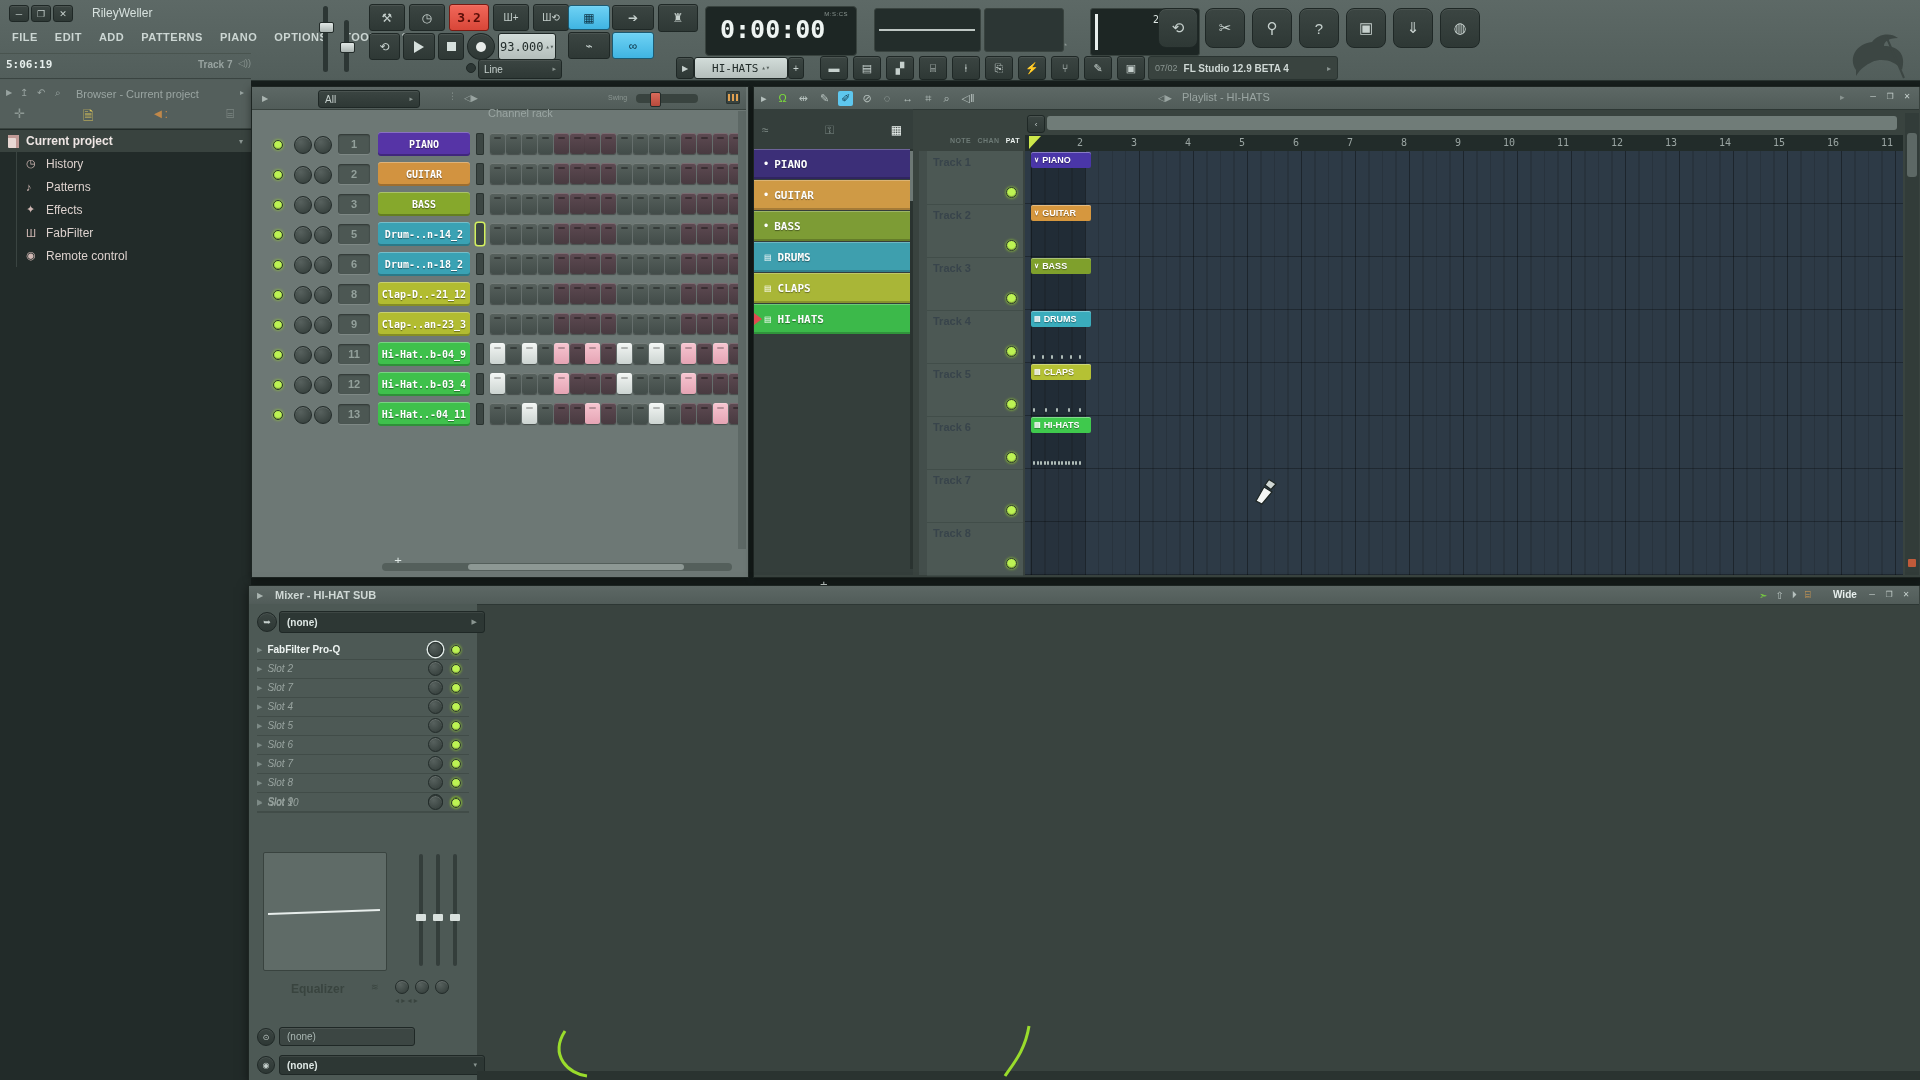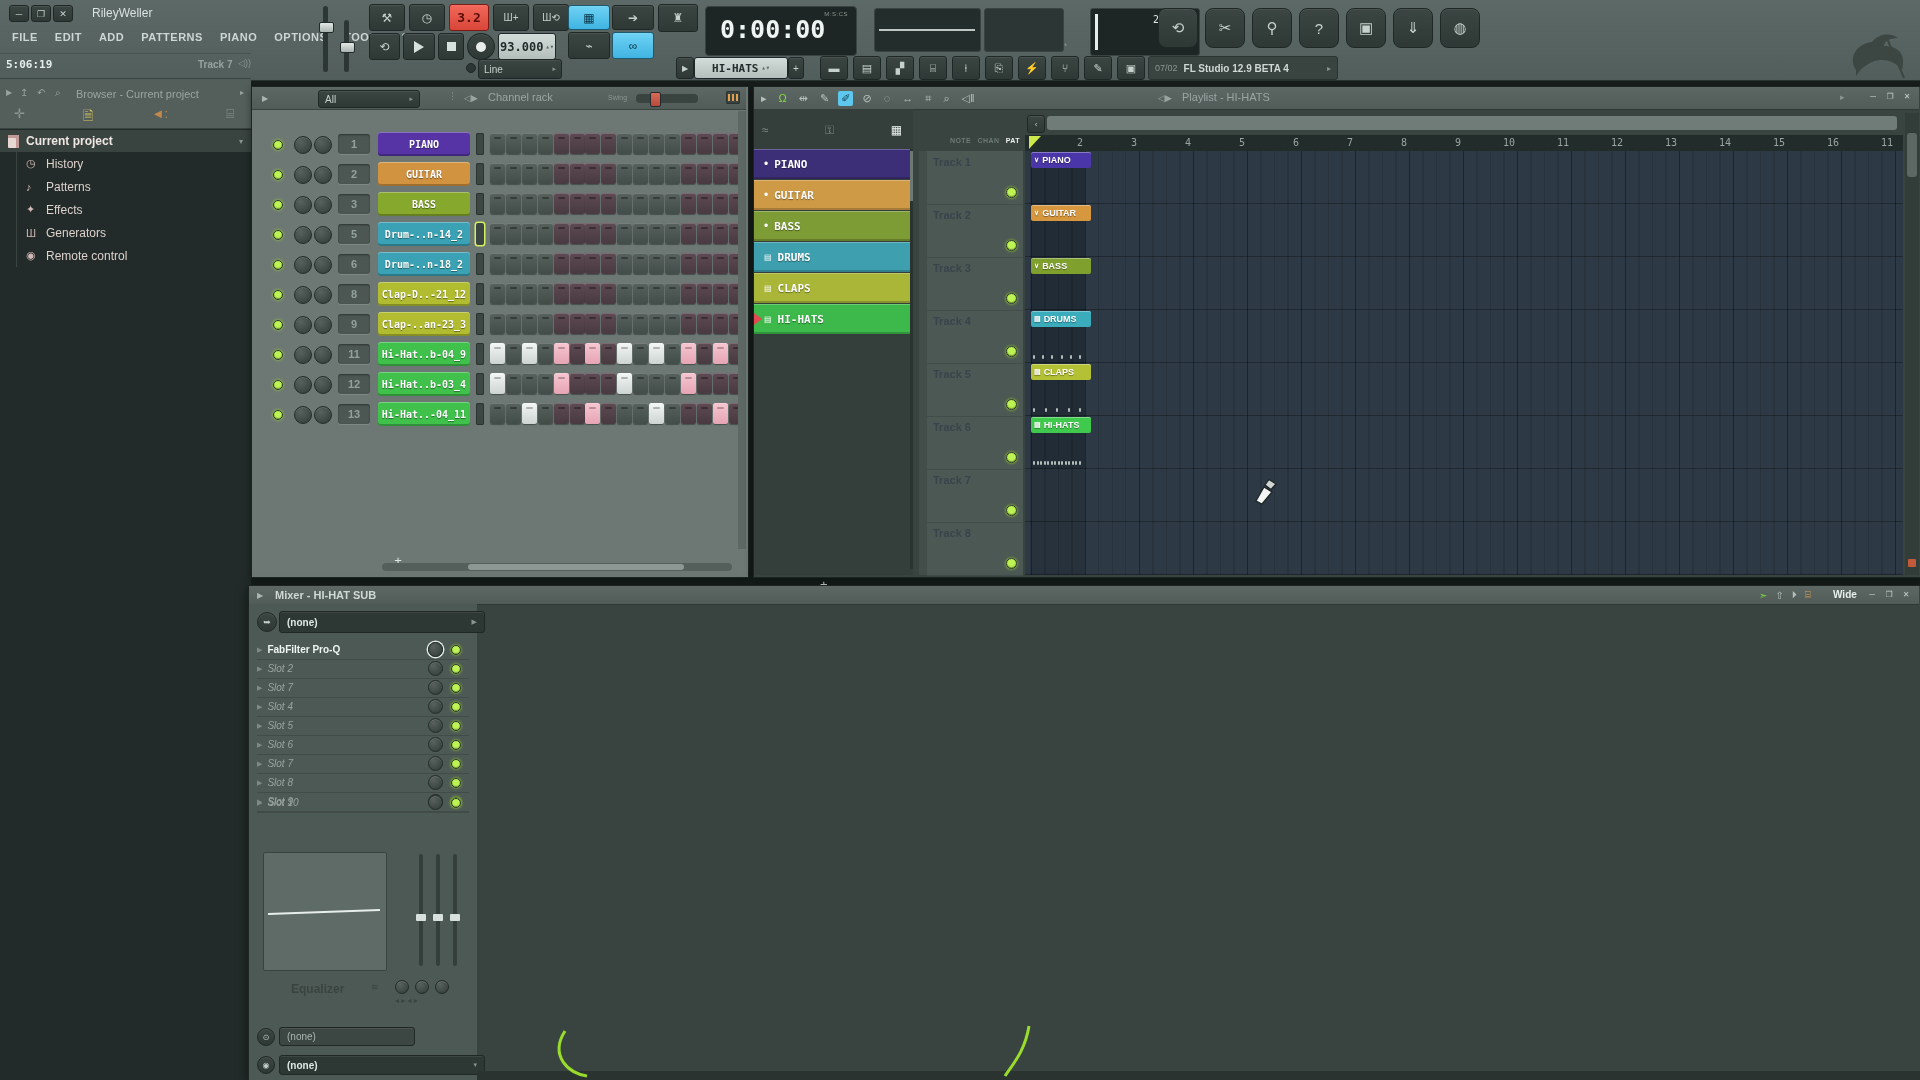--- a/index.html
+++ b/index.html
@@ -1,21 +1,21 @@
 <!DOCTYPE html>
 <html><head>
 <meta charset="utf-8">
 <style>
   html,body{margin:0;padding:0;background:#171f1d;overflow:hidden}
   #app{position:relative;width:1920px;height:1080px;background:#171f1d;font-family:"Liberation Sans",sans-serif;user-select:none}
   .abs{position:absolute}
   .mono{font-family:"DejaVu Sans Mono",monospace}
   .btn{background:linear-gradient(#3b4542,#2e3835);border:1px solid #1f2826;border-radius:3px;color:#c6d0cd;display:flex;align-items:center;justify-content:center;font-size:12px;box-shadow:inset 0 1px rgba(255,255,255,.08)}
   .btn.blue{background:linear-gradient(#6fd2f4,#3fb4e2);color:#0c3244;border-color:#1c5a72}
-  .btn.lite{background:linear-gradient(#d2dcd9,#b4bebb);color:#222c2a;font-weight:bold}
+  .btn.lite{background:linear-gradient(#d2dcd9,#b4bebb);color:#222c2a;font-weight:normal}
   .glyph{pointer-events:none}
   .menu-item{color:#ccd6d3;font-weight:bold;font-size:11px;letter-spacing:.5px;padding:0 2px;display:inline-block}
   .led{width:8px;height:8px;border-radius:50%;background:#bdf353;box-shadow:0 0 3px #9ddb2a,inset 0 -1px 1px rgba(0,0,0,.35);border:1px solid #2a3431}
   .knob{border-radius:50%;background:radial-gradient(circle at 35% 30%,#57615e,#303a37);border:1px solid #222b29;box-shadow:inset 0 1px rgba(255,255,255,.15)}
   
   .ch-name{border-radius:3px;color:#fff;font-weight:bold;font-size:10px;display:flex;align-items:center;justify-content:center;text-shadow:0 1px 1px rgba(0,0,0,.45);box-shadow:inset 0 1px rgba(255,255,255,.3),inset 0 -2px rgba(0,0,0,.25)}
   .numbox{background:#4c5753;border-radius:3px;box-shadow:inset 0 1px 2px rgba(0,0,0,.4),0 1px rgba(255,255,255,.12);color:#93a09b;font-size:11px;font-weight:bold;display:flex;align-items:center;justify-content:center}
   .step{width:15px;height:21px;border-radius:2.5px;background:linear-gradient(#57615d,#424c49);box-shadow:inset 0 1px rgba(255,255,255,.18),0 1px 1px rgba(0,0,0,.35)}
   .step:after{content:"";display:block;margin:4px auto 0;width:7px;height:2px;background:rgba(0,0,0,.35);border-radius:1px}
   .step.alt{background:linear-gradient(#5e4a52,#483a40)}
@@ -204,41 +204,41 @@
           <div style="margin-left: 20px; color: rgb(221, 210, 206); font-size: 12px;">Patterns</div>
           <div style="position: absolute; left: 16px; top: 0px; width: 1px; height: 23px; background: rgb(58, 68, 65);"></div>
         </div>
         <div style="position: relative; height: 23px; display: flex; align-items: center; padding-left: 26px;">
           <div class="glyph" style="position: absolute; left: 26px; color: rgb(208, 184, 180); font-size: 11px; width: 14px;">✦</div>
           <div style="margin-left: 20px; color: rgb(221, 210, 206); font-size: 12px;">Effects</div>
           <div style="position: absolute; left: 16px; top: 0px; width: 1px; height: 23px; background: rgb(58, 68, 65);"></div>
         </div>
         <div style="position: relative; height: 23px; display: flex; align-items: center; padding-left: 26px;">
           <div class="glyph" style="position: absolute; left: 26px; color: rgb(208, 184, 180); font-size: 11px; width: 14px;">Ш</div>
-          <div style="margin-left: 20px; color: rgb(221, 210, 206); font-size: 12px;">Generators</div>
+          <div style="margin-left: 20px; color: rgb(221, 210, 206); font-size: 12px;">FabFilter</div>
           <div style="position: absolute; left: 16px; top: 0px; width: 1px; height: 23px; background: rgb(58, 68, 65);"></div>
         </div>
         <div style="position: relative; height: 23px; display: flex; align-items: center; padding-left: 26px;">
           <div class="glyph" style="position: absolute; left: 26px; color: rgb(208, 184, 180); font-size: 11px; width: 14px;">◉</div>
           <div style="margin-left: 20px; color: rgb(221, 210, 206); font-size: 12px;">Remote control</div>
           <div style="position: absolute; left: 16px; top: 0px; width: 1px; height: 23px; background: rgb(58, 68, 65);"></div>
         </div>
       </div>
   </div>
 
   <div class="abs" style="left:251px;top:86px;width:496px;height:490px;background:#6d7875;border:1px solid #1d2522;box-shadow:0 2px 8px rgba(0,0,0,.4)">
     <div class="abs" style="left:0;top:0;width:494px;height:22px;background:linear-gradient(#5d6865,#515c59);border-bottom:1px solid #39433f"></div>
     <span class="abs glyph" style="left:10px;top:7px;color:#aab5b1;font-size:8px">▶</span>
     <div class="abs btn" style="left:66px;top:3px;width:88px;height:16px;justify-content:flex-start;padding:0 6px;font-size:10px">
         <span>All</span>
         <span style="margin-left:auto;font-size:7px;color:#8a9591">▸</span>
       </div>
     <span class="abs glyph" style="left:196px;top:4px;color:#8a9591;font-size:9px">⋮</span>
     <span class="abs glyph" style="left:212px;top:6px;color:#9aa5a2;font-size:9px">◁▶</span>
-    <span class="abs" style="left:236px;top:4px;color:#9aa5a2;font-size:11px">Channel rack</span>
+    <span class="abs" style="left:236px;top:20px;color:#9aa5a2;font-size:11px">Channel rack</span>
     <span class="abs" style="left:356px;top:7px;color:#8a9591;font-size:7px">Swing</span>
     <div class="abs" style="left:384px;top:7px;width:62px;height:9px;background:#39433f;border-radius:4px">
       <div class="abs" style="left:14px;top:-2px;width:9px;height:13px;background:linear-gradient(#d86a5a,#b84a3c);border-radius:2px;border:1px solid #232c2a"></div>
     </div>
     <div class="abs" style="left:474px;top:4px;width:14px;height:13px;background:#39433f;border-radius:2px;box-shadow:inset 0 0 0 1px #2a3330">
       <div style="margin:3px 2px;width:10px;height:7px;background:repeating-linear-gradient(90deg,#e0a050 0 2px,transparent 2px 4px)"></div>
     </div>
     <div id="rackRows" class="abs" style="left:0;top:22px;width:494px;height:440px">
         <div style="position: absolute; left: 0px; top: 22px; width: 494px; height: 26px;">
           <div class="led" style="position: absolute; left: 21px; top: 9px;"></div>

